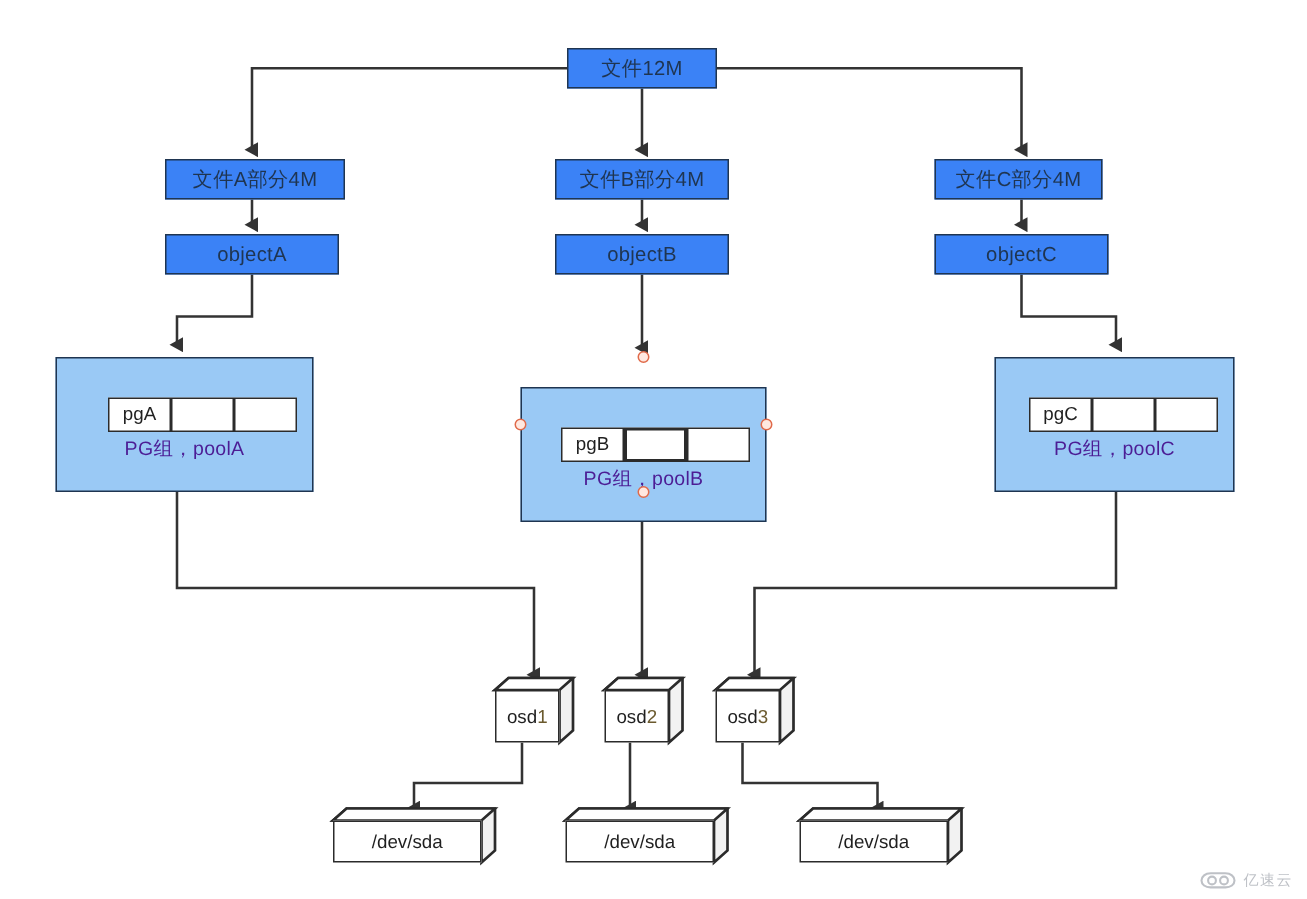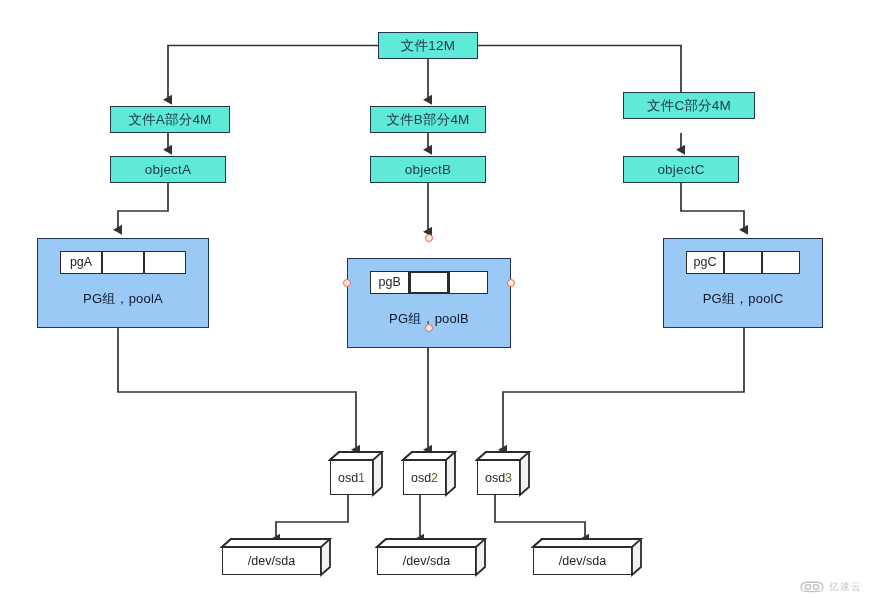--- a/index.html
+++ b/index.html
@@ -17,21 +17,21 @@
   }
   #wires {
     position: absolute;
     left: 0; top: 0;
     width: 871px; height: 599px;
     pointer-events: none;
   }
   
   .node {
     position: absolute;
-    background: #5eead4;
+    background: #3b82f6;
     border: 1.4px solid #1f3551;
     color: #1f3551;
     font-size: 13.5px;
     display: flex;
     align-items: center;
     justify-content: center;
     text-align: center;
     line-height: 1.15;
     white-space: nowrap;
     letter-spacing: .2px;
@@ -41,46 +41,46 @@
   
   .pool {
     position: absolute;
     background: #9ac9f5;
     border: 1.4px solid #1f3551;
     z-index: 3;
   }
   .pool .pg-row {
     position: absolute;
     left: 0; right: 0;
-    top: 12px;
+    top: 26px;
     display: flex;
     justify-content: flex-end;
     align-items: center;
-    padding: 0 22px;
+    padding: 0 10px;
   }
   .pool .pg-cell {
     width: 42px;
     height: 23px;
     background: #ffffff;
     border: 1.6px solid #2b2b2b;
     font-size: 12.5px;
     color: #1f1f1f;
     display: flex;
     align-items: center;
     justify-content: center;
     line-height: 1;
   }
   .pool .pg-cell.emphasis { border-width: 2.6px; }
   .pool .pool-label {
     position: absolute;
     left: 0; right: 0;
     top: 51px;
     text-align: center;
     font-size: 13px;
-    color: #0f172a;
+    color: #4c1d95;
     letter-spacing: .2px;
   }
   
   .handle {
     position: absolute;
     width: 8px; height: 8px;
     border-radius: 50%;
     background: #ffe8e0;
     border: 1.2px solid #e06a4a;
     z-index: 9;
@@ -161,21 +161,21 @@
       <path d="M348,495 L348,522 L276,522 L276,539" marker-end="url(#arw)"></path>
       <path d="M420,495 L420,539" marker-end="url(#arw)"></path>
       <path d="M495,495 L495,522 L585,522 L585,539" marker-end="url(#arw)"></path>
     </g>
   </svg>
 
   <div class="node root" style="left:378px; top:32px; width:100px; height:27px;">文件12M</div>
 
   <div class="node" style="left:110px; top:106px; width:120px; height:27px;">文件A部分4M</div>
   <div class="node" style="left:370px; top:106px; width:116px; height:27px;">文件B部分4M</div>
-  <div class="node" style="left:623px; top:92px; width:132px; height:27px;">文件C部分4M</div>
+  <div class="node" style="left:623px; top:106px; width:112px; height:27px;">文件C部分4M</div>
 
   <div class="node" style="left:110px; top:156px; width:116px; height:27px;">objectA</div>
   <div class="node" style="left:623px; top:156px; width:116px; height:27px;">objectC</div>
   <div class="node" style="left:370px; top:156px; width:116px; height:27px;">objectB</div>
 
   <div class="pool" style="left:37px; top:238px; width:172px; height:90px;">
     <div class="pg-row">
       <div class="pg-cell">pgA</div>
       <div class="pg-cell"></div>
       <div class="pg-cell"></div>

